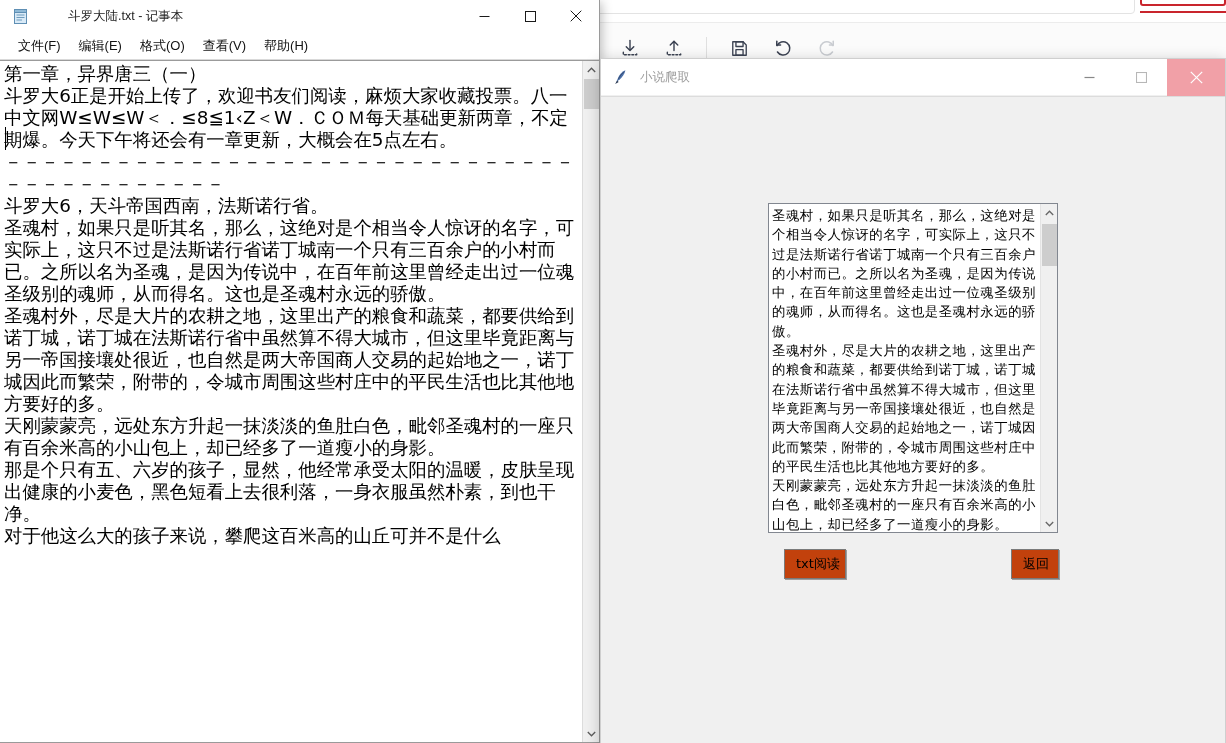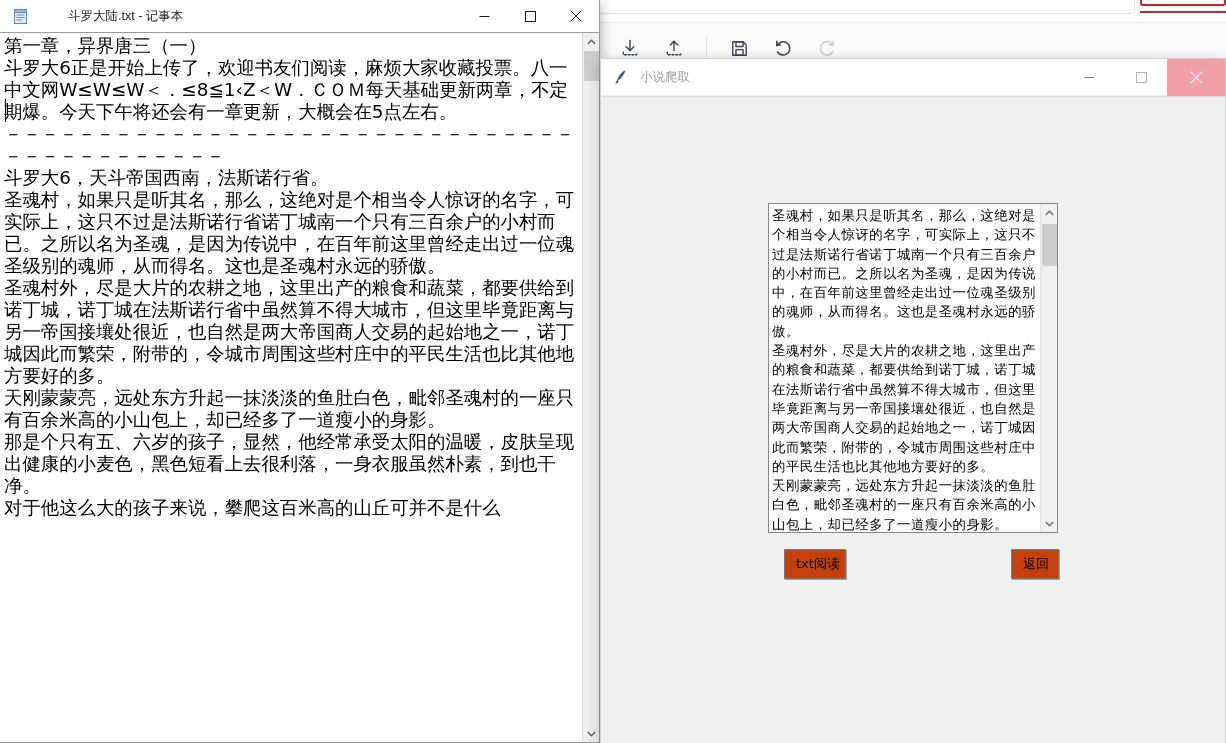--- a/index.html
+++ b/index.html
@@ -467,20 +467,27 @@
       </div>
       <div class="np-winbtn">
         <svg width="12" height="12" viewBox="0 0 12 12">
             <line x1="0.7" y1="0.7" x2="11.3" y2="11.3" stroke="currentColor" stroke-width="1"></line>
             <line x1="11.3" y1="0.7" x2="0.7" y2="11.3" stroke="currentColor" stroke-width="1"></line>
           </svg>
       </div>
     </div>
   </div>
 
+  <div id="notepad-menubar">
+    <div class="menu">文件(F)</div>
+    <div class="menu">编辑(E)</div>
+    <div class="menu">格式(O)</div>
+    <div class="menu">查看(V)</div>
+    <div class="menu">帮助(H)</div>
+  </div>
 
   <div id="notepad-body">
     <div id="notepad-text">第一章，异界唐三（一）
 斗罗大6正是开始上传了，欢迎书友们阅读，麻烦大家收藏投票。八一中文网W≤W≤W＜．≤8≦1‹Z＜W．ＣＯＭ每天基础更新两章，不定期爆。今天下午将还会有一章更新，大概会在5点左右。
 －－－－－－－－－－－－－－－－－－－－－－－－－－－－－－－－－－－－－－－－－－－
 斗罗大6，天斗帝国西南，法斯诺行省。
 圣魂村，如果只是听其名，那么，这绝对是个相当令人惊讶的名字，可实际上，这只不过是法斯诺行省诺丁城南一个只有三百余户的小村而已。之所以名为圣魂，是因为传说中，在百年前这里曾经走出过一位魂圣级别的魂师，从而得名。这也是圣魂村永远的骄傲。
 圣魂村外，尽是大片的农耕之地，这里出产的粮食和蔬菜，都要供给到诺丁城，诺丁城在法斯诺行省中虽然算不得大城市，但这里毕竟距离与另一帝国接壤处很近，也自然是两大帝国商人交易的起始地之一，诺丁城因此而繁荣，附带的，令城市周围这些村庄中的平民生活也比其他地方要好的多。
 天刚蒙蒙亮，远处东方升起一抹淡淡的鱼肚白色，毗邻圣魂村的一座只有百余米高的小山包上，却已经多了一道瘦小的身影。
 那是个只有五、六岁的孩子，显然，他经常承受太阳的温暖，皮肤呈现出健康的小麦色，黑色短看上去很利落，一身衣服虽然朴素，到也干净。

